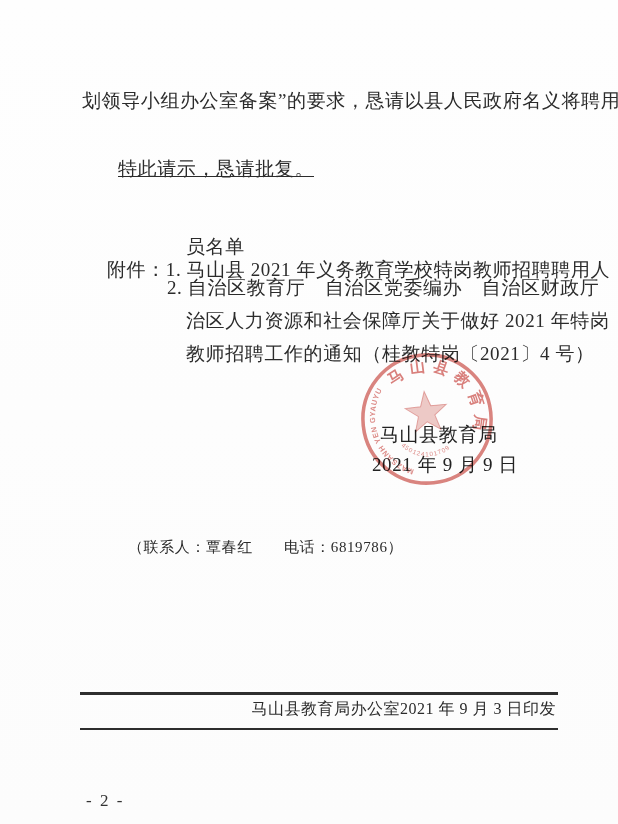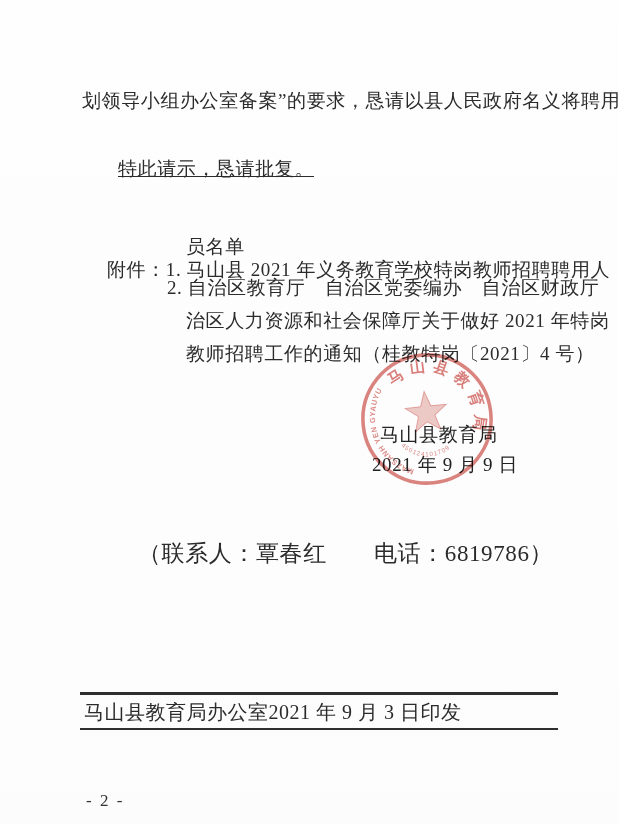--- a/index.html
+++ b/index.html
@@ -40,22 +40,22 @@
     left: 80px;
     width: 478px;
     background: #2e2e2e;
   }
   .footer-text {
     position: absolute;
     left: 84px;
     width: 472px;
     top: 699px;
     display: flex;
-    justify-content: flex-start;
-    font-size: 20px;
+    justify-content: flex-end;
+    font-size: 16px;
     letter-spacing: 0.5px;
     color: #2b2b2b;
   }
   .page-number {
     position: absolute;
     left: 86px;
     top: 791px;
     font-size: 17px;
     letter-spacing: 2px;
     color: #333;
@@ -93,21 +93,21 @@
       </text>
       <text font-size="7.6" font-weight="bold" fill="#cf5a55" fill-opacity="0.8" letter-spacing="0.6">
         <textPath href="#arcLatin">MAZSANH YEN GYAUYUZ GIZ</textPath>
       </text>
       <text font-size="6.4" fill="#cf5a55" fill-opacity="0.8" letter-spacing="1">
         <textPath href="#arcDigits">450124101709</textPath>
       </text>
     </svg>
   </div>
 
-  <div class="txt" style="left:138px; top:538px; font-size:23px;">（联系人：覃春红　　电话：6819786）</div>
+  <div class="txt" style="left:128px; top:538px; font-size:15px;">（联系人：覃春红　　电话：6819786）</div>
 
   <div class="footer-rule" style="top:692px; height:2.5px;"></div>
   <div class="footer-text">
     <span>马山县教育局办公室</span>
     <span>2021 年 9 月 3 日印发</span>
   </div>
   <div class="footer-rule" style="top:728px; height:2px;"></div>
 
   <div class="page-number">- 2 -</div>
 

